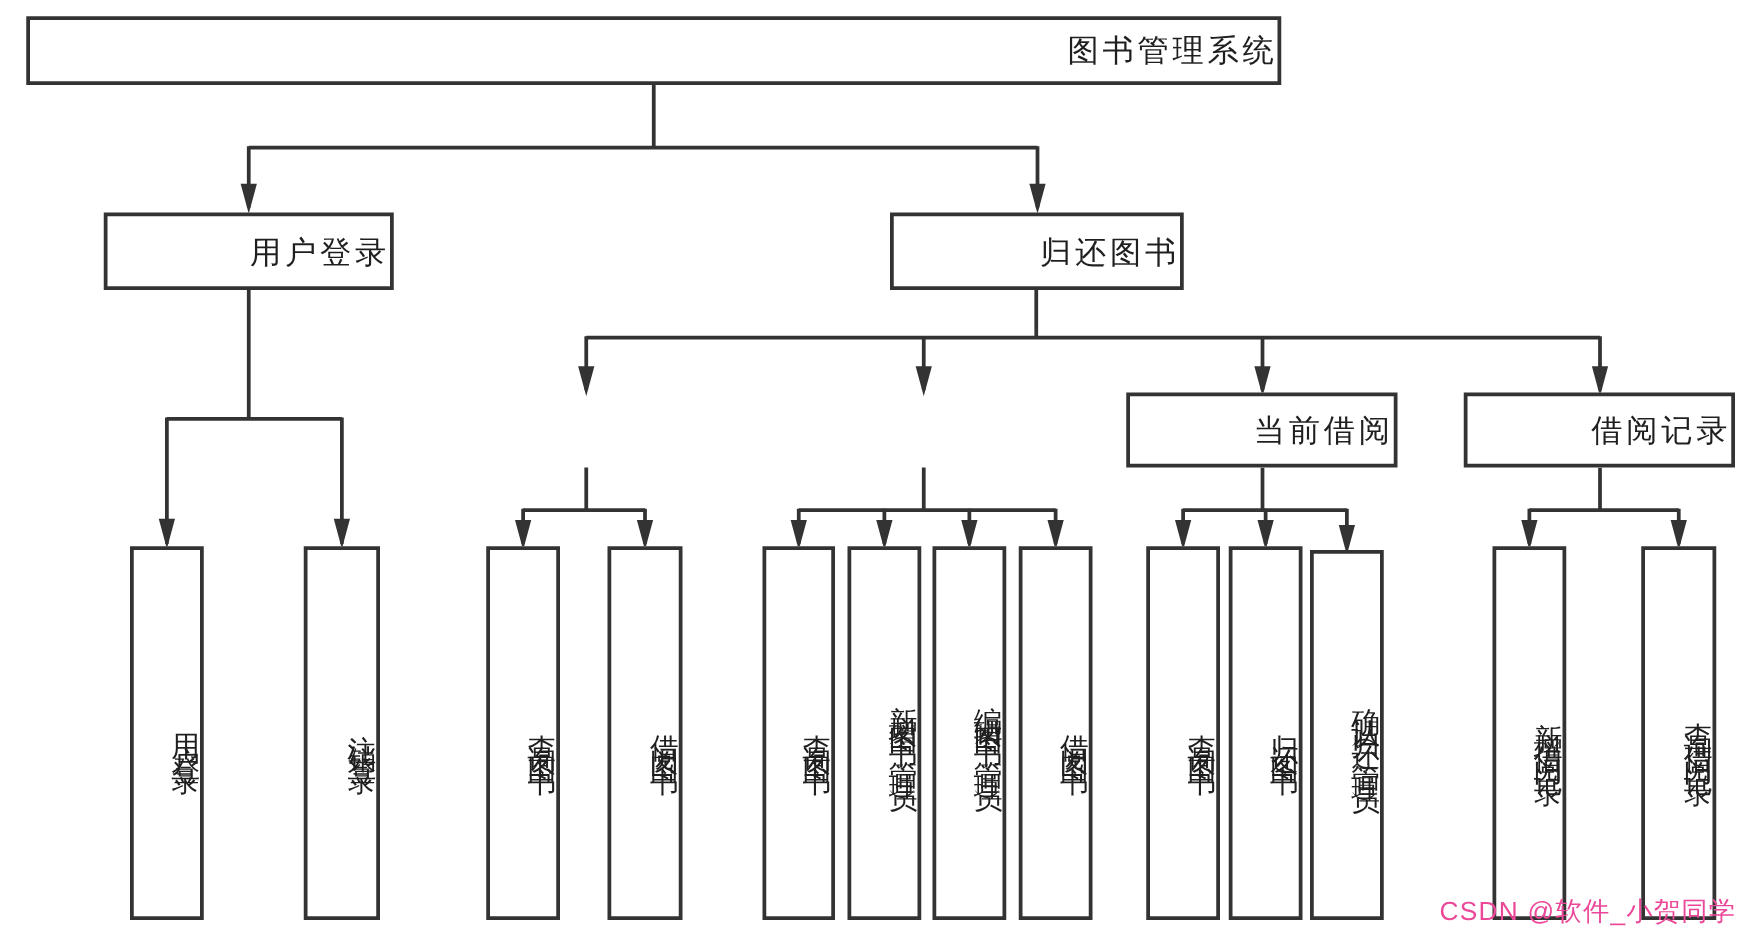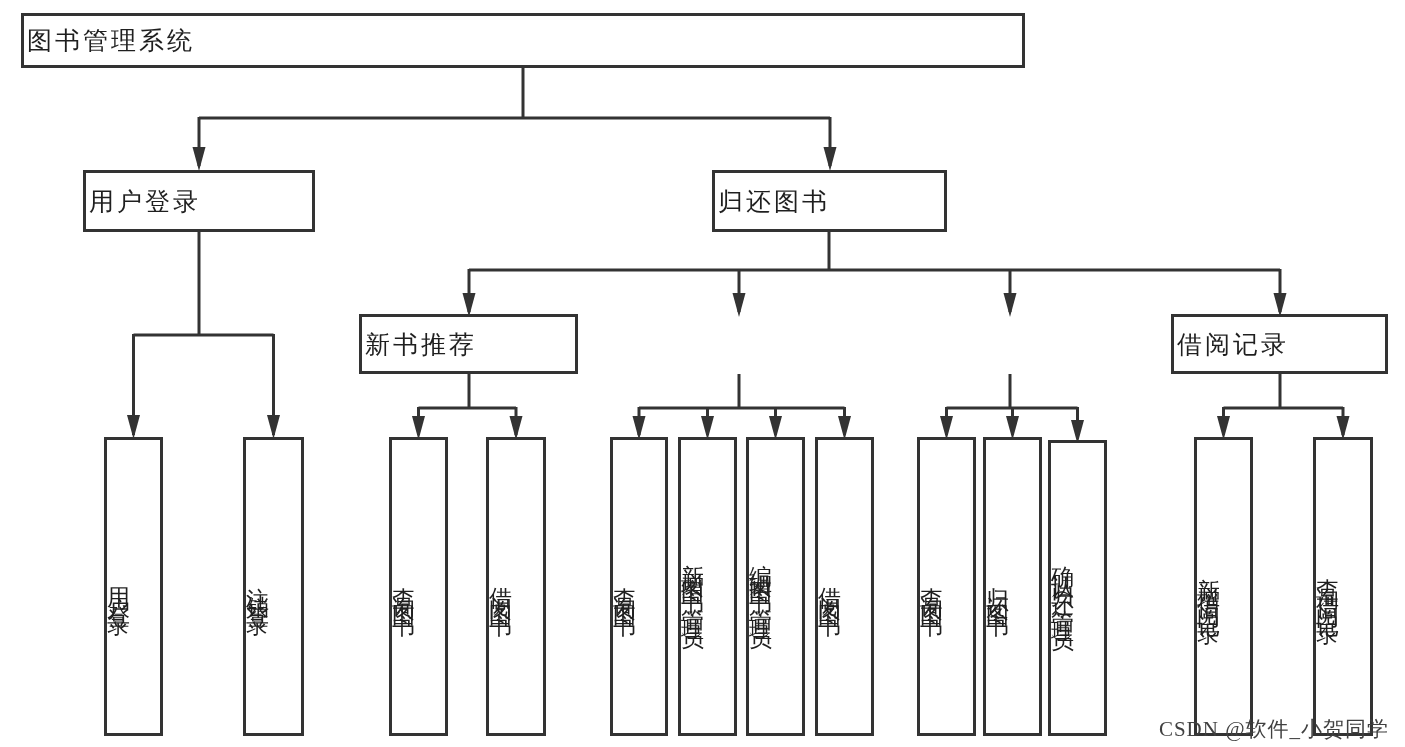--- a/index.html
+++ b/index.html
@@ -12,21 +12,21 @@
     overflow:hidden;
   }
   .connectors{position:absolute;left:0;top:0;z-index:1;}
   .node{
     position:absolute;
     box-sizing:border-box;
     background:#ffffff;
     border:3px solid #333333;
     display:flex;
     align-items:center;
-    justify-content:flex-start;
+    justify-content:flex-end;
     z-index:2;
   }
   .node .hlabel{
     font-size:25px;
     letter-spacing:3px;
     white-space:nowrap;
     text-indent:3px;
   }
   .node .vlabel{
     writing-mode:vertical-rl;
@@ -57,25 +57,24 @@
   .lf-c1 {left:917px;  width:59px;}
   .lf-c2 {left:983px;  width:59px;}
   .lf-c3 {left:1048px; width:59px; top:440px; height:296px;}
   .lf-r1 {left:1194px; width:59px;}
   .lf-r2 {left:1313px; width:60px;}
   .watermark{
     position:absolute;
     right:16px;
     bottom:4px;
     font-size:21px;
-    color:#404040;
+    color:#ec4899;
     letter-spacing:1px;
     z-index:5;
     white-space:nowrap;
-    font-family:Liberation Serif, serif;
   }
 </style>
 </head>
 <body>
 
 <div class="canvas">
 
   <svg class="connectors" width="1405" height="747" viewBox="0 0 1405 747">
     <g stroke="#333333" stroke-width="3" fill="none">
 
@@ -146,22 +145,22 @@
     <span class="hlabel">图书管理系统</span>
   </div>
 
   <div class="node l2-a">
     <span class="hlabel">用户登录</span>
   </div>
   <div class="node l2-b">
     <span class="hlabel">归还图书</span>
   </div>
 
-  <div class="node l3 l3-a">
-    <span class="hlabel">新书推荐</span>
+  <div class="node l3 l3-c">
+    <span class="hlabel">当前借阅</span>
   </div>
   <div class="node l3 l3-d">
     <span class="hlabel">借阅记录</span>
   </div>
 
   <div class="node leaf lf-u1">
     <span class="vlabel">用户登录</span>
   </div>
   <div class="node leaf lf-u2">
     <span class="vlabel">注销登录</span>

